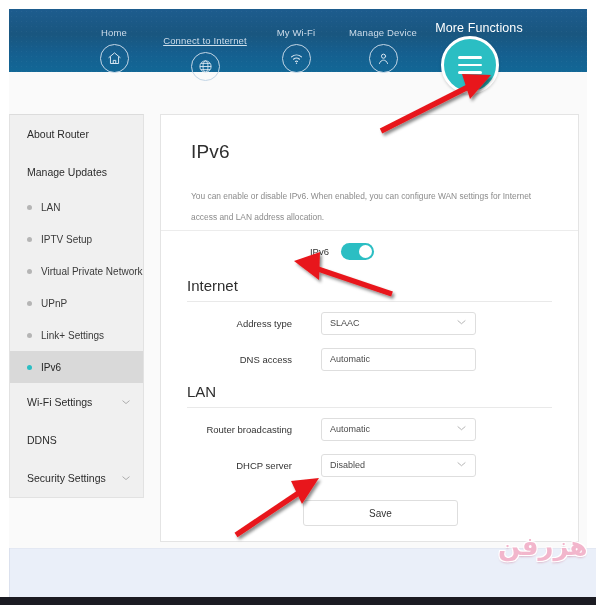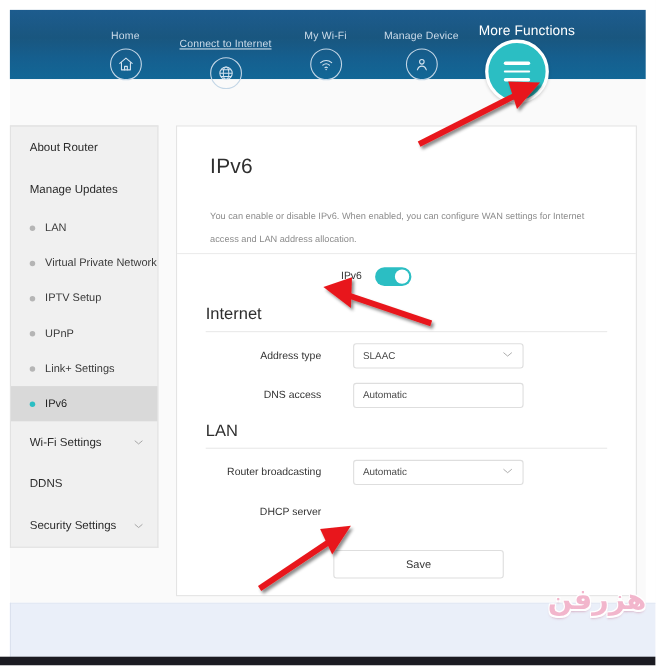--- a/index.html
+++ b/index.html
@@ -485,26 +485,26 @@
       </div>
 
 
       <div class="side-sub">
         <span class="dot"></span>
         <span class="sub-label">LAN</span>
       </div>
 
       <div class="side-sub">
         <span class="dot"></span>
-        <span class="sub-label">Virtual Private Network</span>
+        <span class="sub-label">IPTV Setup</span>
       </div>
 
       <div class="side-sub">
         <span class="dot"></span>
-        <span class="sub-label">IPTV Setup</span>
+        <span class="sub-label">Virtual Private Network</span>
       </div>
 
       <div class="side-sub">
         <span class="dot"></span>
         <span class="sub-label">UPnP</span>
       </div>
 
       <div class="side-sub">
         <span class="dot"></span>
         <span class="sub-label">Link+ Settings</span>
@@ -590,20 +590,28 @@
               <span class="chev-dn">
                 <svg width="11" height="11" viewBox="0 0 14 14" fill="none" stroke="#a9a9a9" stroke-width="1.1" stroke-linecap="round">
                     <path d="M2.5 5.4 7 9.2l4.5-3.8"></path>
                   </svg>
               </span>
             </div>
           </div>
 
           <div class="form-row">
             <span class="form-label">DHCP server</span>
+            <div class="control">
+              <span>Disabled</span>
+              <span class="chev-dn">
+                <svg width="11" height="11" viewBox="0 0 14 14" fill="none" stroke="#a9a9a9" stroke-width="1.1" stroke-linecap="round">
+                    <path d="M2.5 5.4 7 9.2l4.5-3.8"></path>
+                  </svg>
+              </span>
+            </div>
           </div>
         </div>
 
         <div class="save-wrap">
           <button class="save-btn">Save</button>
         </div>
 
       </div>
     </section>
   </div>

